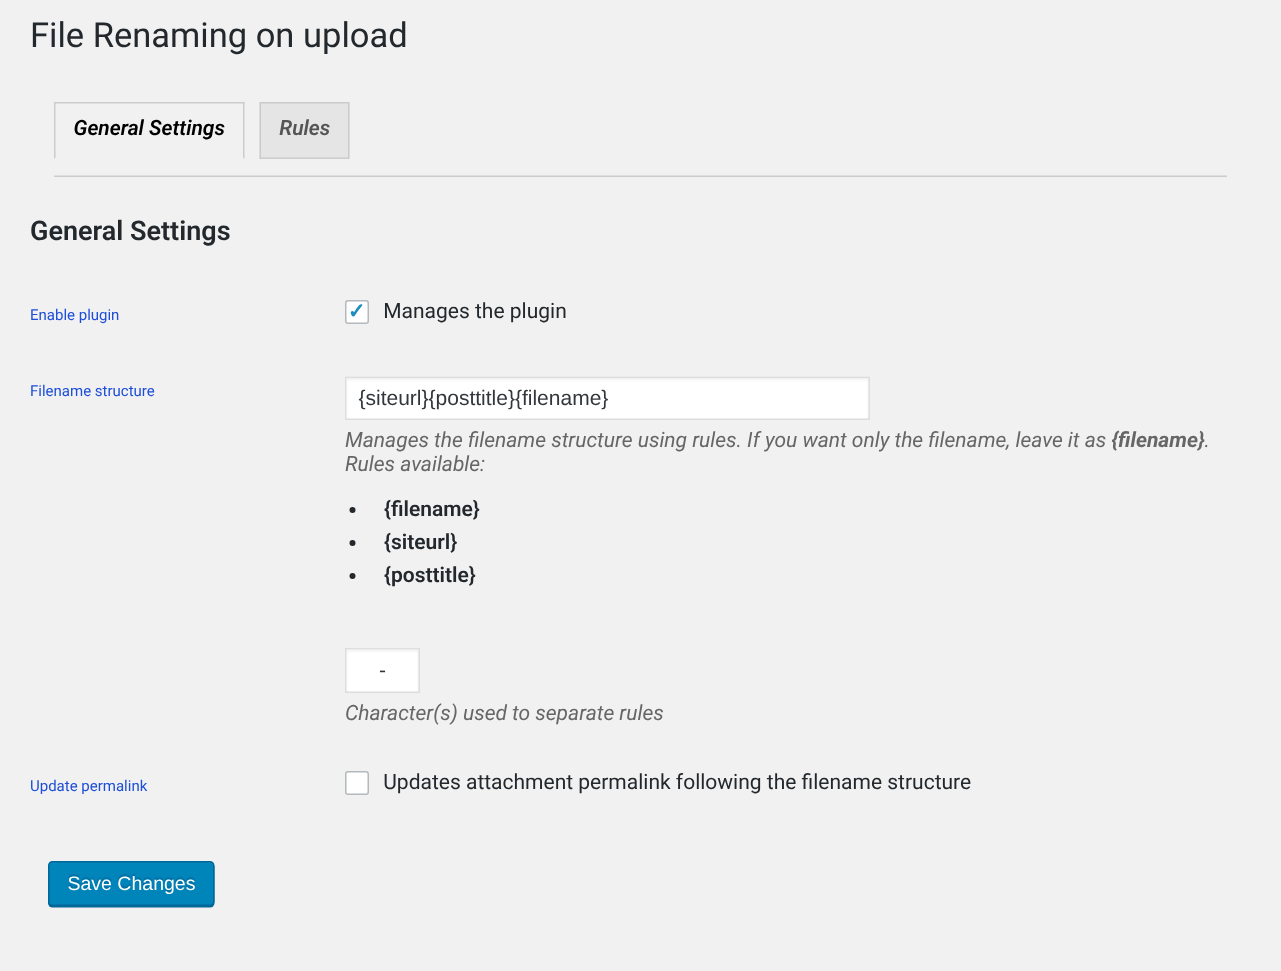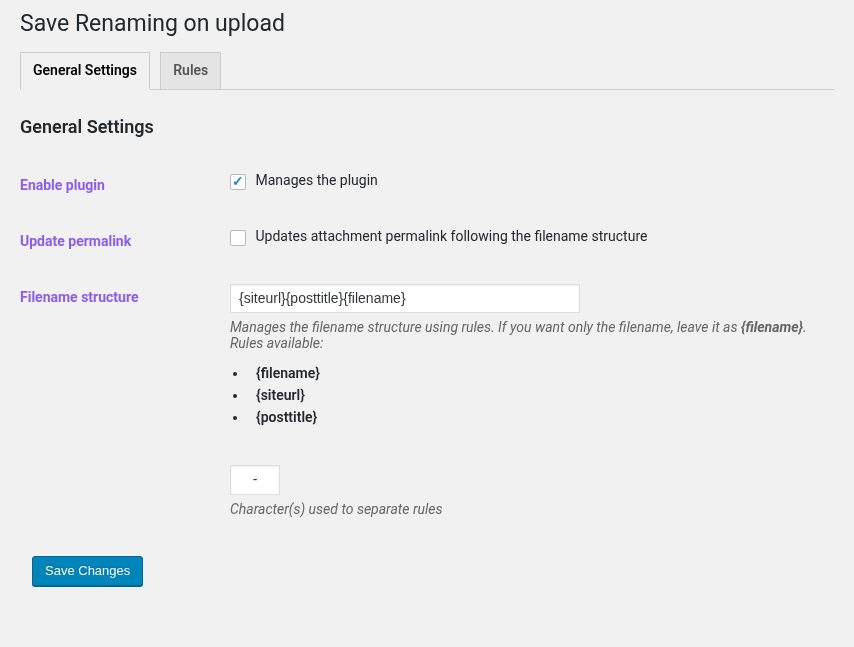--- a/index.html
+++ b/index.html
@@ -17,24 +17,25 @@
     }
     h1.page-title {
       font-size: 23px;
       font-weight: 400;
       padding: 9px 0 4px 0;
       line-height: 1.3;
       color: #23282d;
     }
     .nav-tab-wrapper {
       border-bottom: 1px solid #ccc;
-      margin: 0;
+      margin: 16px;
       padding-top: 9px;
-      padding-bottom: 0;
+      padding-bottom: 12px;
       line-height: inherit;
+      font-style: italic;
     }
     .nav-tab {
       display: inline-block;
       padding: 6px 12px;
       margin-left: 0.5em;
       margin-right: 0;
       margin-bottom: -1px;
       font-size: 14px;
       font-weight: 600;
       line-height: 1.7;
@@ -62,23 +63,23 @@
     .form-table {
       width: 100%;
       border-collapse: collapse;
       margin-top: 20px;
     }
     .form-table th {
       text-align: left;
       vertical-align: top;
       width: 200px;
       padding: 20px 10px 20px 0;
-      font-weight: 700;
-      font-size: 14px;
-      color: #8b5cf6;
+      font-weight: 400;
+      font-size: 10px;
+      color: #1d4ed8;
     }
     .form-table td {
       padding: 15px 10px;
       vertical-align: top;
       font-size: 14px;
     }
     label {
       vertical-align: middle;
     }
     input[type="checkbox"] {
@@ -155,46 +156,37 @@
       border-radius: 3px;
       cursor: pointer;
     }
     .separator-block {
       margin-top: 40px;
     }
   </style>
 </head>
 <body>
 
-<h1 class="page-title">Save Renaming on upload</h1>
+<h1 class="page-title">File Renaming on upload</h1>
 
 <div class="nav-tab-wrapper">
   <a class="nav-tab nav-tab-active">General Settings</a>
   <a class="nav-tab">Rules</a>
 </div>
 
 <h2 class="section-title">General Settings</h2>
 
 <table class="form-table">
   <tbody>
       <tr>
     <th>Enable plugin</th>
     <td>
       <label>
         <input type="checkbox" checked="" style="">
         <span>Manages the plugin</span>
-      </label>
-    </td>
-  </tr>
-  <tr>
-    <th>Update permalink</th>
-    <td>
-      <label>
-        <input type="checkbox" style="">
-        <span>Updates attachment permalink following the filename structure</span>
       </label>
     </td>
   </tr>
   <tr>
     <th>Filename structure</th>
     <td>
       <input type="text" class="regular-text" value="{siteurl}{posttitle}{filename}" style="">
       <p class="description">
         <span>Manages the filename structure using rules. If you want only the filename, leave it as </span><strong>{filename}</strong><span>. Rules available:</span>
       </p>
@@ -202,18 +194,27 @@
         <li>{filename}</li>
         <li>{siteurl}</li>
         <li>{posttitle}</li>
       </ul>
       <div class="separator-block">
         <input type="text" class="small-text" value="-" style="">
         <p class="description">Character(s) used to separate rules</p>
       </div>
     </td>
   </tr>
+  <tr>
+    <th>Update permalink</th>
+    <td>
+      <label>
+        <input type="checkbox" style="">
+        <span>Updates attachment permalink following the filename structure</span>
+      </label>
+    </td>
+  </tr>
 </tbody>
   </table>
 
 <p class="submit">
   <button class="button-primary">Save Changes</button>
 </p>
 
 </body></html>

